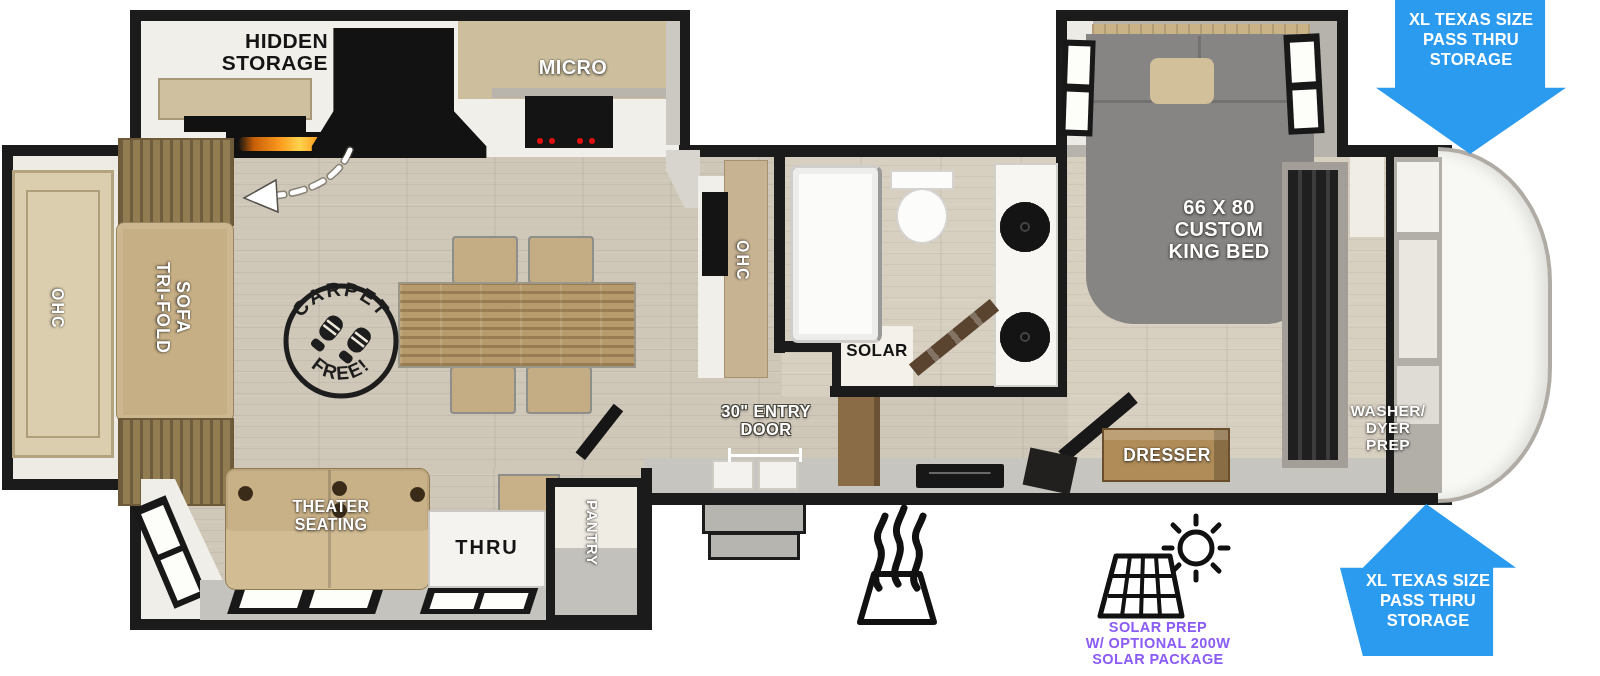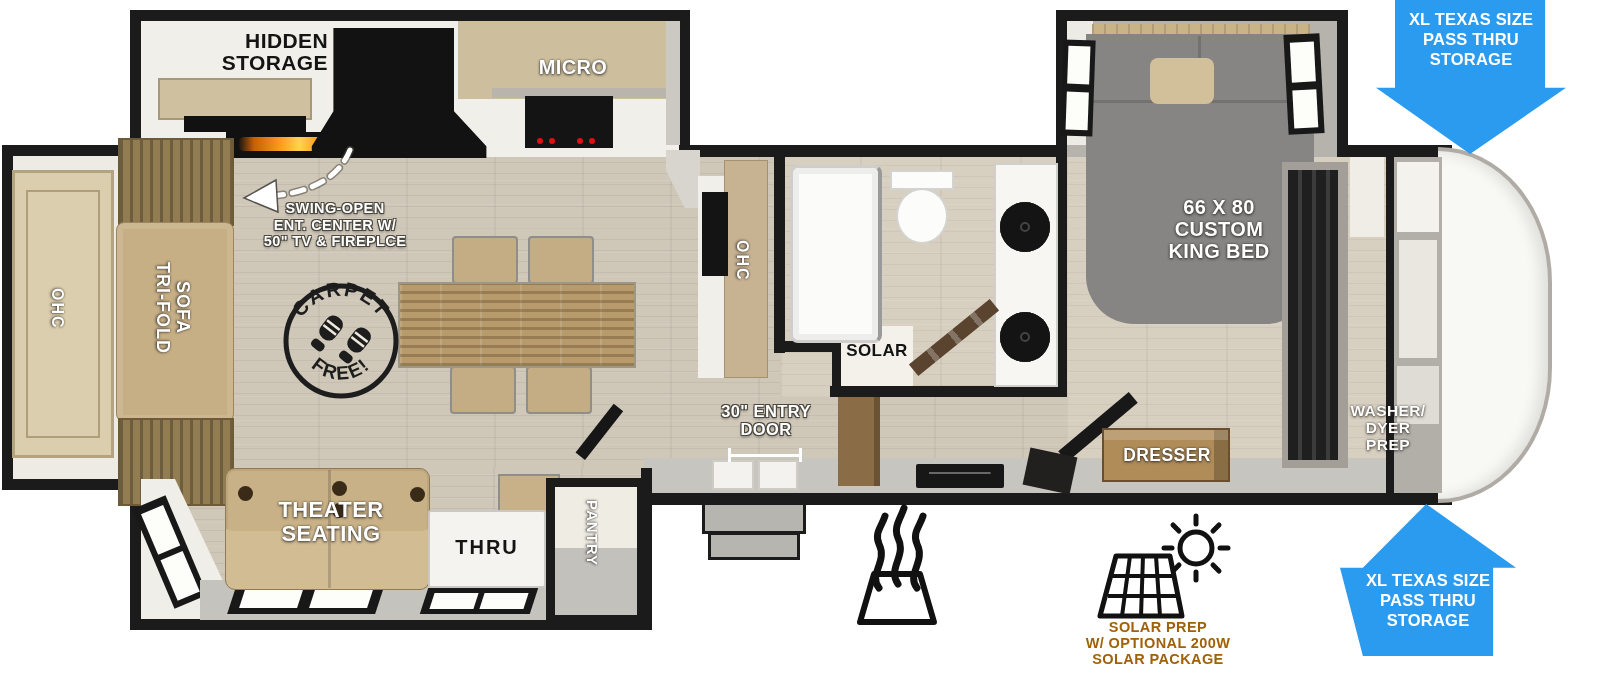--- a/index.html
+++ b/index.html
@@ -16,21 +16,21 @@
   .wall{background:#1b1b1b;}
   .lbl{position:absolute;font-weight:bold;white-space:pre-line;text-align:center;line-height:1.1;letter-spacing:.4px;box-sizing:border-box;}
   .w{color:#fff;text-shadow:0 1px 3px rgba(35,32,28,.85),0 0 2px rgba(35,32,28,.6);}
   .k{color:#141414;}
   .outl{color:#fff;text-shadow:-1px -1px 0 #4a473f,1px -1px 0 #4a473f,-1px 1px 0 #4a473f,1px 1px 0 #4a473f,0 2px 3px rgba(0,0,0,.45);}
   .vert{writing-mode:vertical-lr;text-orientation:mixed;}
   .win{position:absolute;background:#181818;box-sizing:border-box;}
   .pane{position:absolute;background:#fdfdfa;}
   .arrow{position:absolute;background:#2b9bf0;display:flex;justify-content:center;box-sizing:border-box;}
   .arrow .lbl{position:static;color:#fff;text-shadow:none;font-size:16.5px;line-height:1.22;letter-spacing:.2px;}
-  .cap-lbl{font-weight:bold;color:#a16207;}
+  .cap-lbl{font-weight:bold;color:#8b5cf6;}
   svg text{font-family:"Liberation Sans",sans-serif;}
 </style>
 </head>
 <body>
 
 <div id="canvas">
 
   <div class="a floor" style="left:130px;top:145px;width:1322px;height:360px;border:12px solid #1b1b1b;"></div>
 
   <div class="a floor2" style="left:780px;top:157px;width:280px;height:240px;"></div>
@@ -186,39 +186,36 @@
     <svg width="132" height="92" viewBox="0 0 132 92">
       <path d="M 118,22 Q 102,62 40,68" fill="none" stroke="rgba(80,76,68,.55)" stroke-width="8" stroke-dasharray="12 9" stroke-linecap="round"></path>
       <path d="M 118,22 Q 102,62 40,68" fill="none" stroke="#ffffff" stroke-width="5" stroke-dasharray="12 9" stroke-linecap="round"></path>
       <polygon points="44,52 12,70 46,84" fill="#fff" stroke="#55524c" stroke-width="1.5"></polygon>
     </svg>
   </div>
 
   <div class="lbl k" style="left:168px;top:30px;width:160px;font-size:21px;line-height:1.05;text-align:right;">HIDDEN
 STORAGE</div>
   <div class="lbl w" style="left:508px;top:56px;width:130px;font-size:20px;">MICRO</div>
-  <div class="lbl outl" style="left:244px;top:200px;width:182px;font-size:14.5px;line-height:1.15;">SWING-OPEN
-ENT. CENTER W/
-50" TV &amp; FIREPLCE</div>
   <div class="lbl w vert" style="left:48px;top:288px;font-size:16px;letter-spacing:2px;">OHC</div>
   <div class="lbl w vert" style="left:152px;top:262px;font-size:18px;line-height:1.15;letter-spacing:1px;">TRI-FOLD
 SOFA</div>
   <div class="lbl w vert" style="left:733px;top:240px;font-size:16px;letter-spacing:2px;">OHC</div>
   <div class="lbl k" style="left:838px;top:342px;width:78px;font-size:17px;">SOLAR</div>
   <div class="lbl outl" style="left:700px;top:402px;width:132px;font-size:16.5px;">30" ENTRY
 DOOR</div>
   <div class="a" style="left:728px;top:448px;width:74px;height:14px;border-left:3px solid #fff;border-right:3px solid #fff;background:linear-gradient(#fff,#fff) center/100% 3px no-repeat;"></div>
   <div class="lbl w" style="left:1126px;top:196px;width:186px;font-size:20px;">66 X 80
 CUSTOM
 KING BED</div>
   <div class="lbl w" style="left:1106px;top:446px;width:122px;font-size:17.5px;">DRESSER</div>
   <div class="lbl w" style="left:1332px;top:402px;width:112px;font-size:15.5px;">WASHER/
 DYER
 PREP</div>
-  <div class="lbl w" style="left:260px;top:498px;width:142px;font-size:22px;">THEATER
+  <div class="lbl w" style="left:260px;top:498px;width:142px;font-size:16px;">THEATER
 SEATING</div>
   <div class="lbl k" style="left:440px;top:536px;width:94px;font-size:20px;letter-spacing:2px;">THRU</div>
   <div class="lbl w vert" style="left:583px;top:500px;font-size:15px;letter-spacing:1px;">PANTRY</div>
 
   <div class="arrow" style="left:1376px;top:0;width:190px;height:154px;clip-path:polygon(10% 0,89% 0,89% 57%,100% 57%,49.5% 100%,0 57%,10% 57%);padding-top:9px;">
     <div class="lbl">XL TEXAS SIZE
 PASS THRU
 STORAGE</div>
   </div>
   <div class="arrow" style="left:1340px;top:504px;width:176px;height:152px;clip-path:polygon(49% 0,100% 42%,87% 42%,87% 100%,13% 100%,0 42%,13% 42%);padding-top:66px;">

